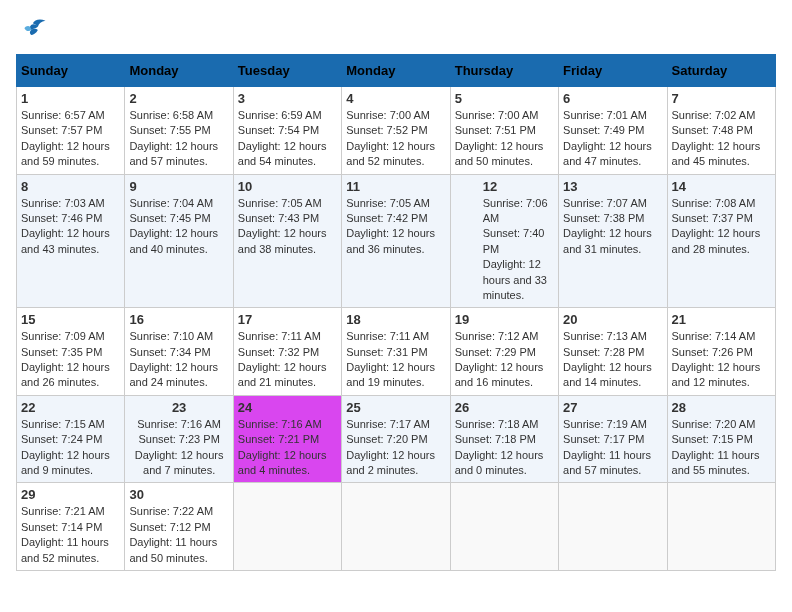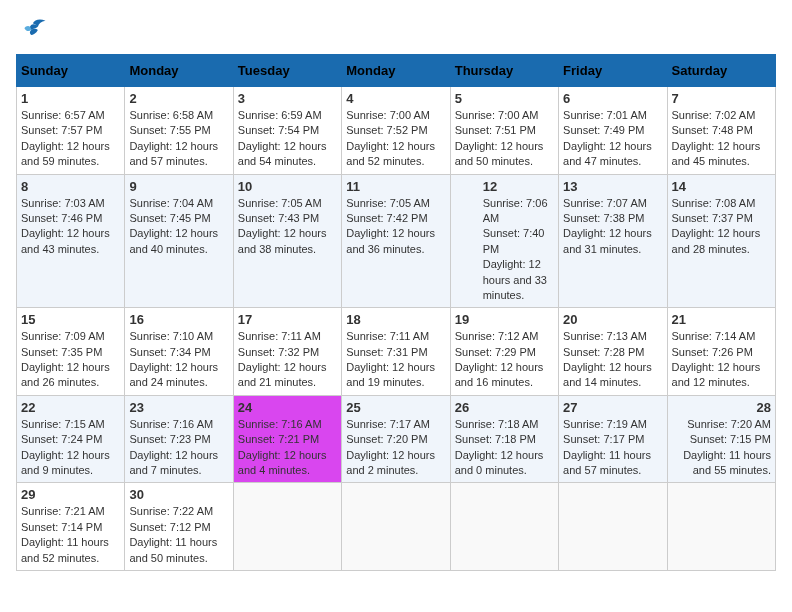--- a/index.html
+++ b/index.html
@@ -213,41 +213,41 @@
         <td>
           <span class="day-num">21</span>
 <div class="day-info">Sunrise: 7:14 AM<br>Sunset: 7:26 PM<br>Daylight: 12 hours and 12 minutes.</div>
         </td>
       </tr>
       <tr>
         <td style="background: rgb(240, 245, 251);">
           <span class="day-num">22</span>
 <div class="day-info">Sunrise: 7:15 AM<br>Sunset: 7:24 PM<br>Daylight: 12 hours and 9 minutes.</div>
         </td>
-        <td style="background: rgb(240, 245, 251);">
+        <td style="background: rgb(240, 245, 251); text-align: center;">
           <span class="day-num">23</span>
 <div class="day-info">Sunrise: 7:16 AM<br>Sunset: 7:23 PM<br>Daylight: 12 hours and 7 minutes.</div>
         </td>
         <td style="background: #d946ef;">
           <span class="day-num">24</span>
 <div class="day-info">Sunrise: 7:16 AM<br>Sunset: 7:21 PM<br>Daylight: 12 hours and 4 minutes.</div>
         </td>
         <td style="background: rgb(240, 245, 251); margin-left: 48px;">
           <span class="day-num">25</span>
 <div class="day-info">Sunrise: 7:17 AM<br>Sunset: 7:20 PM<br>Daylight: 12 hours and 2 minutes.</div>
         </td>
         <td style="background: rgb(240, 245, 251);">
           <span class="day-num">26</span>
 <div class="day-info">Sunrise: 7:18 AM<br>Sunset: 7:18 PM<br>Daylight: 12 hours and 0 minutes.</div>
         </td>
         <td style="background: rgb(240, 245, 251);">
           <span class="day-num">27</span>
 <div class="day-info">Sunrise: 7:19 AM<br>Sunset: 7:17 PM<br>Daylight: 11 hours and 57 minutes.</div>
         </td>
-        <td style="background: rgb(240, 245, 251); text-align: right;">
+        <td style="background: rgb(240, 245, 251);">
           <span class="day-num">28</span>
 <div class="day-info">Sunrise: 7:20 AM<br>Sunset: 7:15 PM<br>Daylight: 11 hours and 55 minutes.</div>
         </td>
       </tr>
       <tr class="last-row">
         <td>
           <span class="day-num">29</span>
 <div class="day-info">Sunrise: 7:21 AM<br>Sunset: 7:14 PM<br>Daylight: 11 hours and 52 minutes.</div>
         </td>
         <td>

